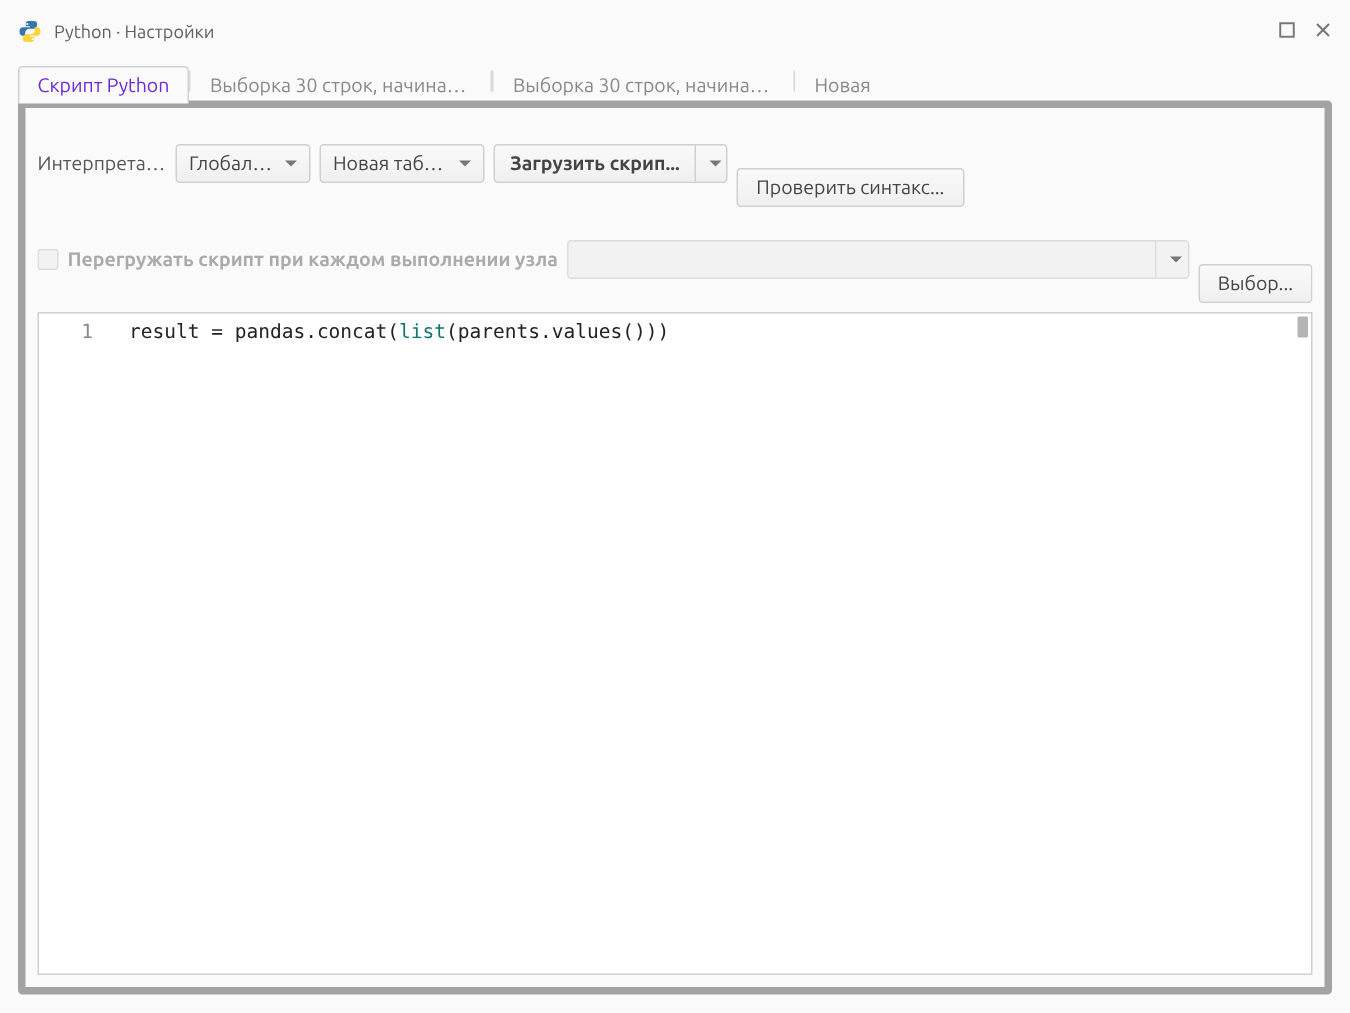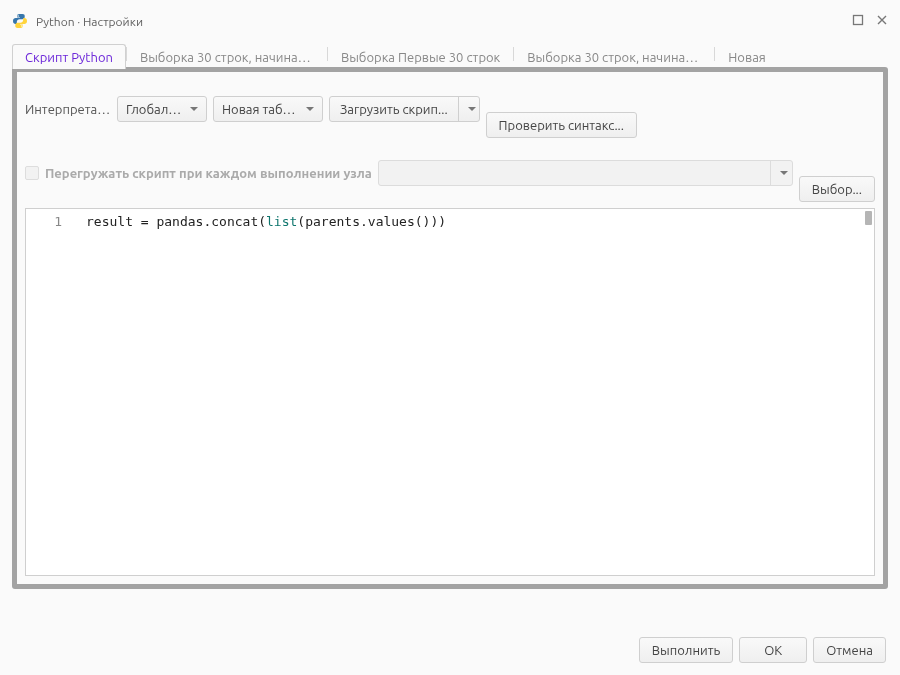--- a/index.html
+++ b/index.html
@@ -135,20 +135,21 @@
       width: 0; height: 0;
       border-left: 4px solid transparent;
       border-right: 4px solid transparent;
       border-top: 4px solid #777;
       margin-left: 6px;
       flex-shrink: 0;
     }
     .btn-split {
       padding: 0;
       overflow: visible;
+      font-weight: bold;
     }
     .btn-split .main {
       padding: 0 10px;
       height: 100%;
       display:flex;align-items:center;
       border-right: 1px solid #cfcfcf;
       overflow: hidden; text-overflow: ellipsis; white-space: nowrap;
     }
     .btn-split .arrow {
       width: 20px;
@@ -257,21 +258,20 @@
       </span>
     </div>
   </div>
 
   <div class="content">
     <div class="tabs">
       <div class="tab active">Скрипт Python</div>
       <div class="tab-sep"></div>
       <div class="tab">Выборка 30 строк, начиная...</div>
       <div class="tab-sep"></div>
-      <div class="tab">Выборка Первые 30 строк</div>
       <div class="tab-sep"></div>
       <div class="tab">Выборка 30 строк, начиная...</div>
       <div class="tab-sep"></div>
       <div class="tab">Новая</div>
     </div>
 
     <div class="panel">
       <div class="toolbar-row">
         <span class="label w-interp-lbl">Интерпретат...</span>
         <div class="dropdown w-interp-dd">
@@ -305,18 +305,13 @@
       <div class="editor">
         <div class="gutter">
           <div>1</div>
         </div>
         <div class="code"><span id="codeline"><span class="tok-name">result </span><span class="tok-punc">=</span><span class="tok-name"> pandas</span><span class="tok-punc">.</span><span class="tok-name">concat</span><span class="tok-punc">(</span><span class="tok-builtin">list</span><span class="tok-punc">(</span><span class="tok-name">parents</span><span class="tok-punc">.</span><span class="tok-name">values</span><span class="tok-punc">()))</span></span></div>
         <div class="scroll-ind"></div>
       </div>
     </div>
   </div>
 
-  <div class="footer">
-    <div class="btn">Выполнить</div>
-    <div class="btn">OK</div>
-    <div class="btn">Отмена</div>
-  </div>
 </div>
 
 </body></html>

